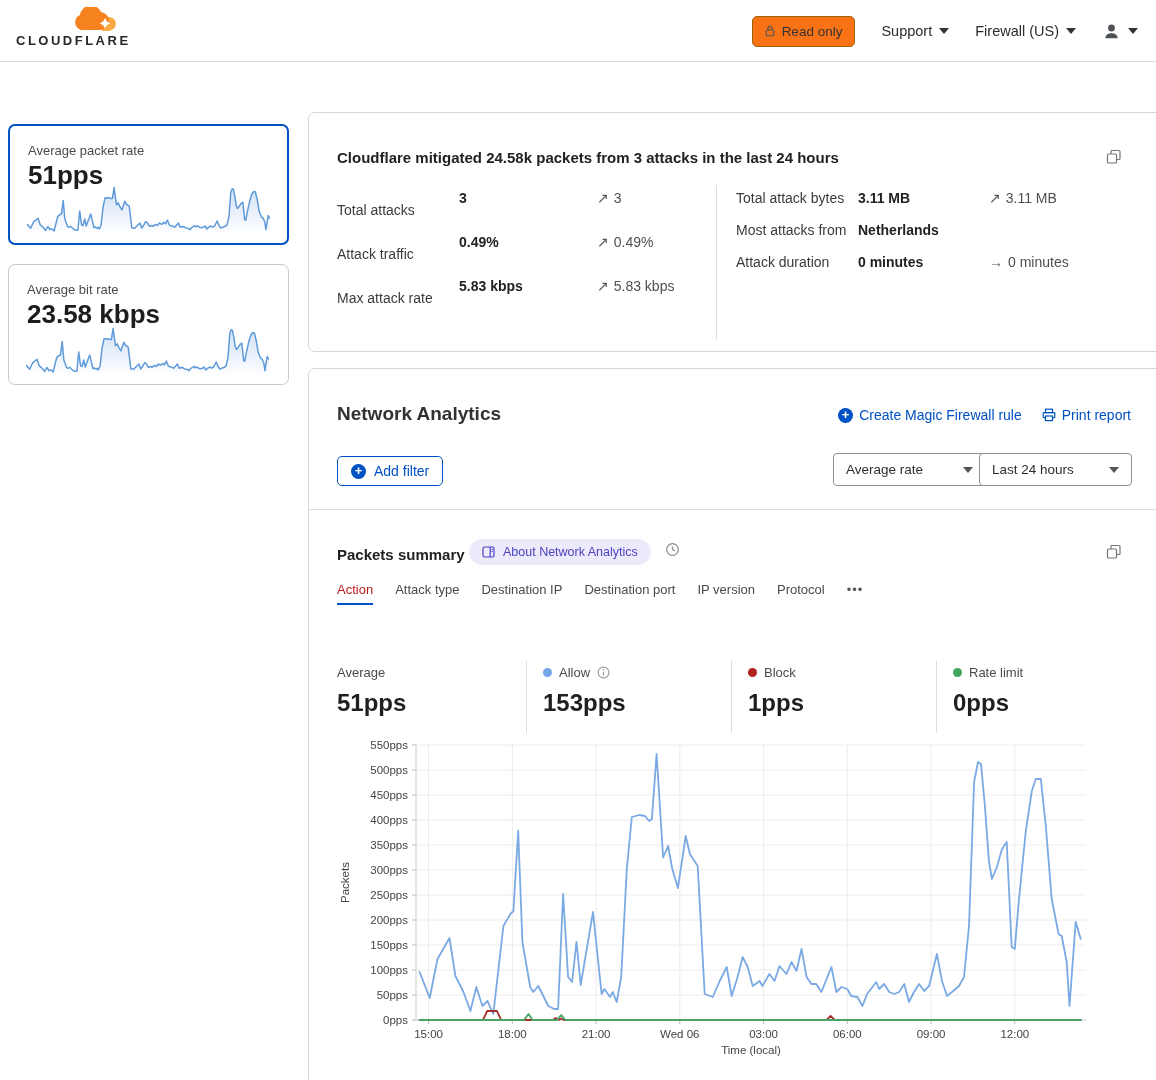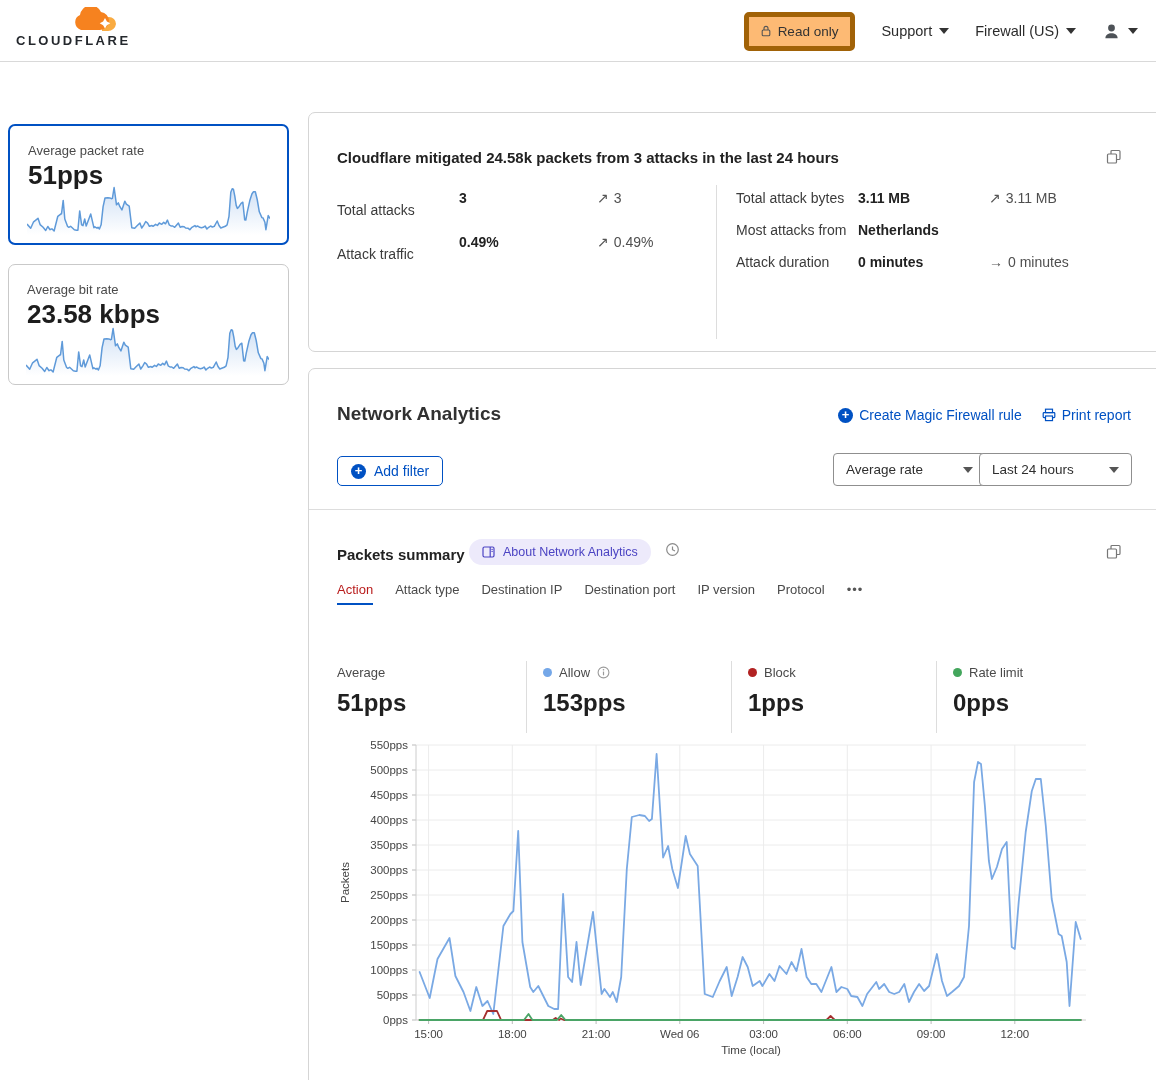--- a/index.html
+++ b/index.html
@@ -6,22 +6,22 @@
   html,body { width:1156px; height:1080px; overflow:hidden; background:#fff;
               font-family:"Liberation Sans", sans-serif; color:#222; position:relative; }
 
   
   .topbar { position:absolute; left:0; top:0; width:1156px; height:62px; background:#fff;
             border-bottom:1px solid #d9d9d9; }
   .logo { position:absolute; left:16px; top:7px; width:110px; }
   .logo-cloud { display:block; margin-left:56px; }
   .logo-word { font-size:13px; font-weight:bold; letter-spacing:2.5px; color:#24282d; margin-top:1px; }
   .top-right { position:absolute; right:18px; top:0; height:62px; display:flex; align-items:center; gap:26px; }
-  .ro-badge { display:flex; align-items:center; gap:7px; padding:7px 12px; background:#fdba74;
-              border:5px solid #a16207; border-radius:5px; font-size:13.5px; color:#333; }
+  .ro-badge { display:flex; align-items:center; gap:7px; padding:7px 12px; background:#f97316;
+              border:1px solid #a16207; border-radius:5px; font-size:13.5px; color:#333; }
   .menu-item { display:flex; align-items:center; gap:7px; font-size:14.5px; color:#2b2b2b; cursor:pointer; }
   .caret { width:0; height:0; border-left:5px solid transparent; border-right:5px solid transparent;
            border-top:6px solid #333; display:inline-block; }
 
   
   .rate-card { position:absolute; left:8px; width:281px; height:121px; background:#fff;
                border:1px solid #c9c9c9; border-radius:7px; padding:17px 18px 10px 18px;margin-top:12px; }
   .rate-card.selected { border:2px solid #0051c3; }
   .rate-label { font-size:13px; color:#4a4a4a; }
   .rate-value { font-size:26px; font-weight:bold; color:#1d1d1d; margin-top:2px; }
@@ -174,20 +174,25 @@
   <div class="stats-left">
     <div class="srow">
       <span class="slabel">Total attacks</span>
       <span class="sval">3</span>
       <span class="strend"><span class="arrow">↗</span><span>3</span></span>
     </div>
     <div class="srow">
       <span class="slabel">Attack traffic</span>
       <span class="sval">0.49%</span>
       <span class="strend"><span class="arrow">↗</span><span>0.49%</span></span>
+    </div>
+    <div class="srow">
+      <span class="slabel">Max attack rate</span>
+      <span class="sval">5.83 kbps</span>
+      <span class="strend"><span class="arrow">↗</span><span>5.83 kbps</span></span>
     </div>
   </div>
   <div class="vdivider"></div>
   <div class="stats-right">
     <div class="srow">
       <span class="slabel">Total attack bytes</span>
       <span class="sval">3.11 MB</span>
       <span class="strend"><span class="arrow">↗</span><span>3.11 MB</span></span>
     </div>
     <div class="srow">

